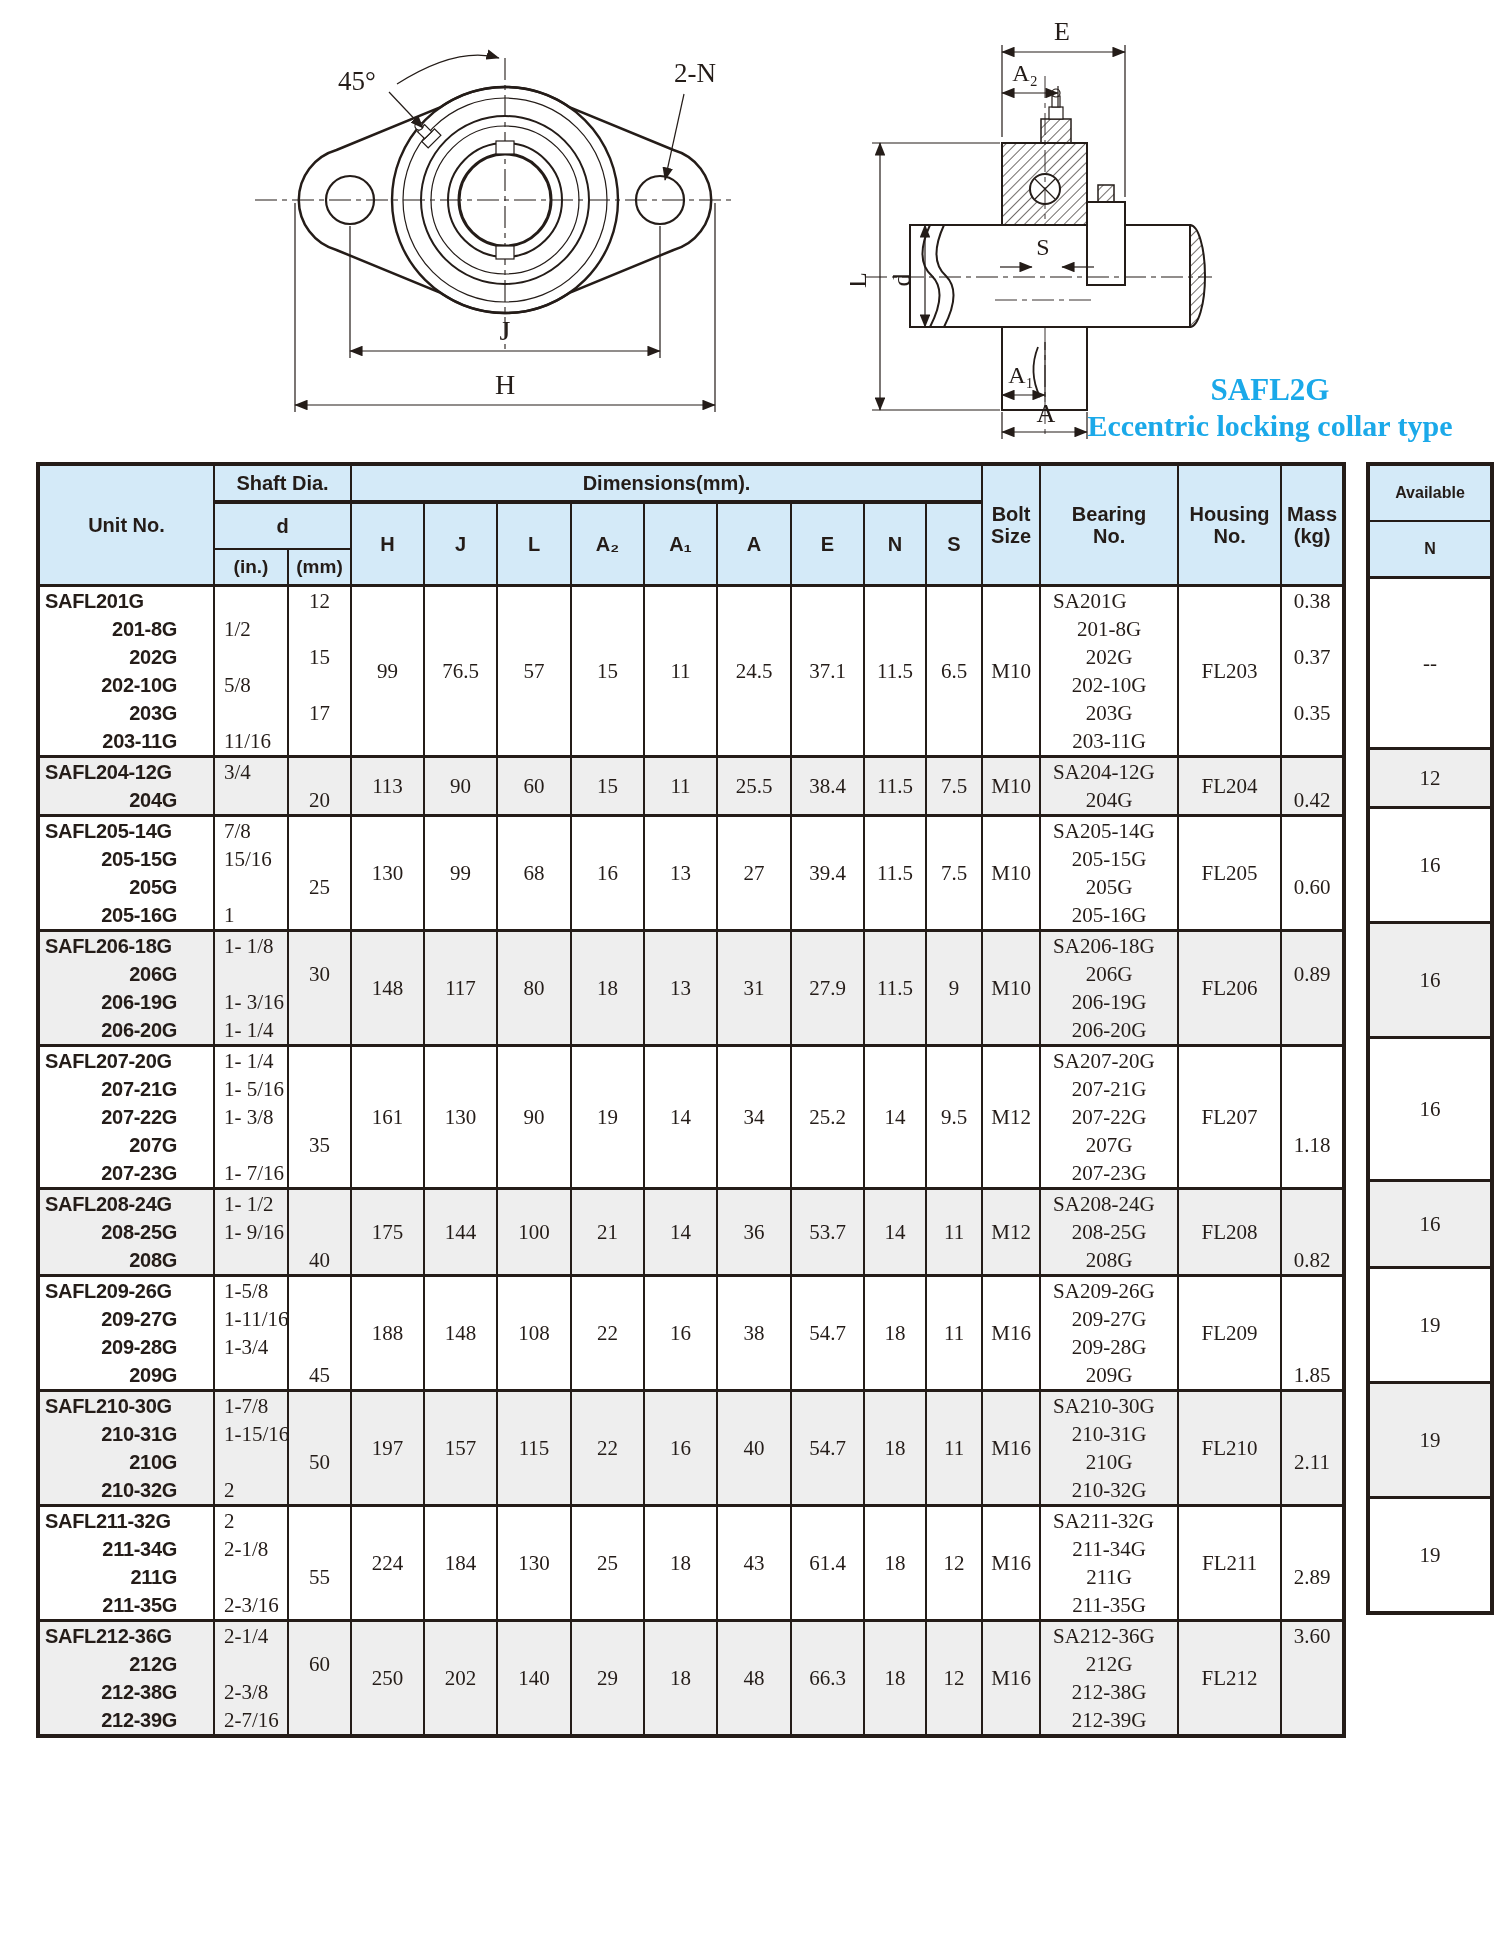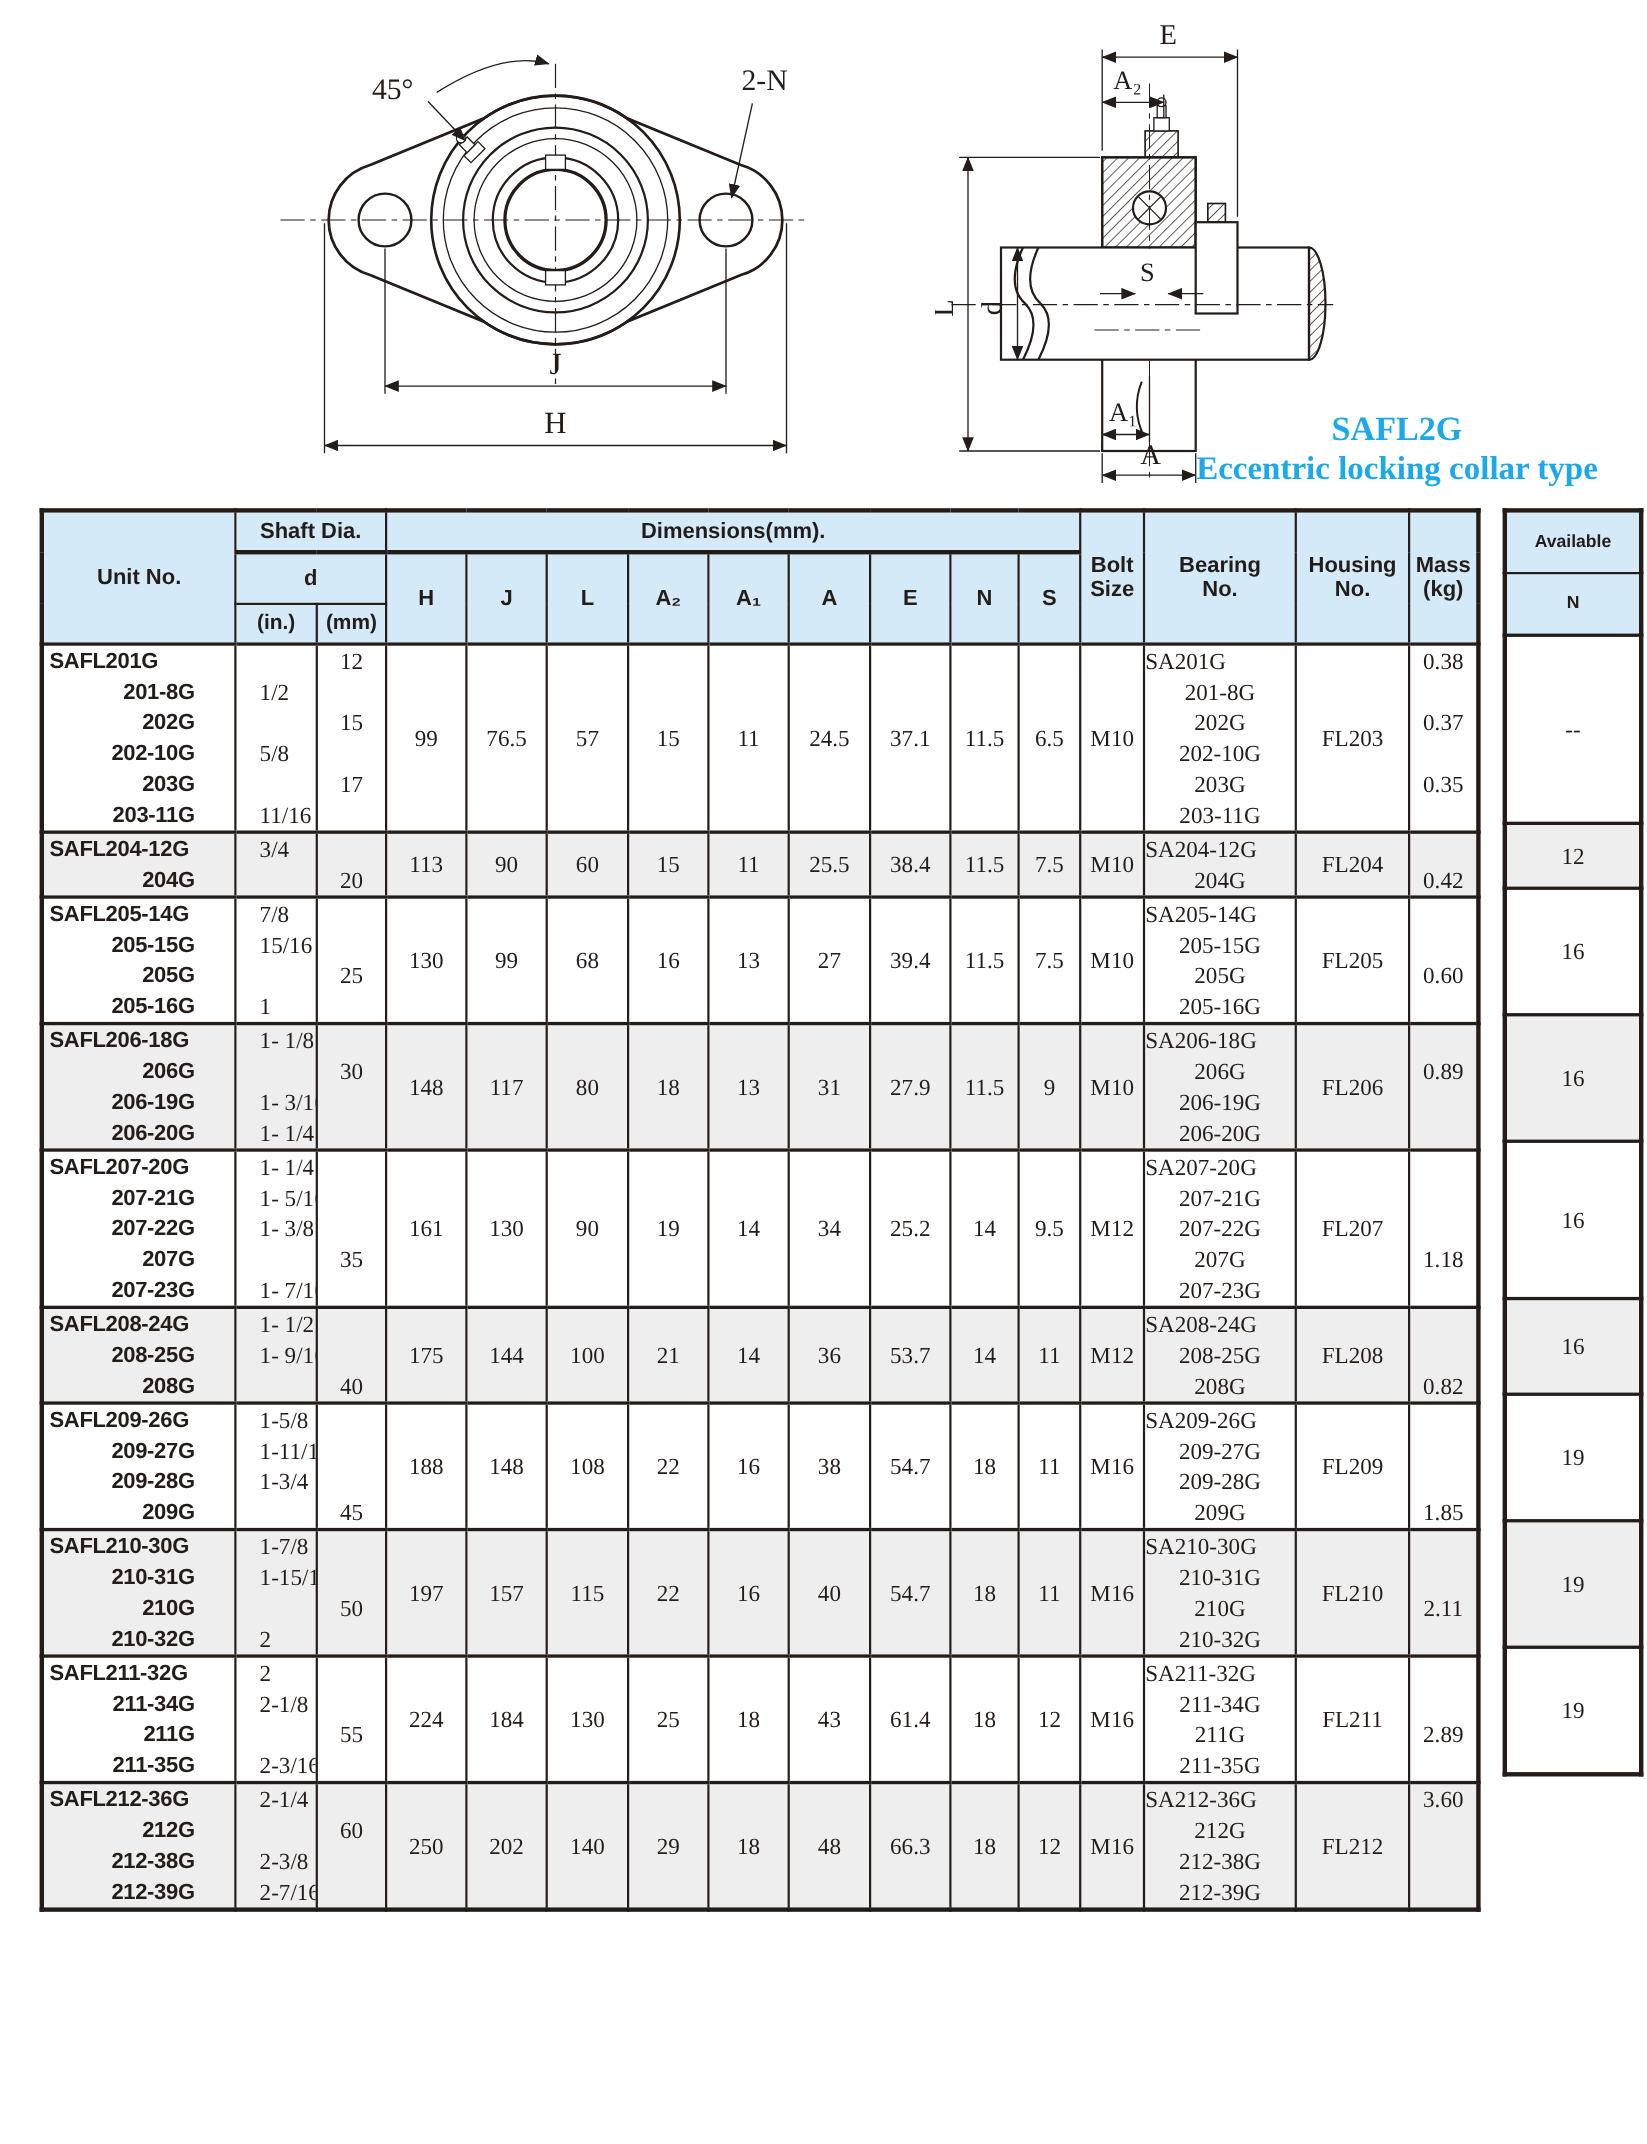--- a/index.html
+++ b/index.html
@@ -36,24 +36,24 @@
   th.thickb{border-bottom-width:4px;}
   thead{border-bottom:3px solid var(--line);}
   tbody td{border-top-width:3px;vertical-align:middle;}
   tbody tr.shaded td{background:var(--alt-bg);}
   .ln{height:28px;line-height:28px;font-size:21px;white-space:nowrap;}
   td.unit{font-weight:bold;font-size:20px;letter-spacing:-0.3px;}
   td.unit .ln{font-size:20px;}
   td.unit .ln:first-child{text-align:left;padding-left:5px;}
   td.unit .ln{text-align:right;padding-right:36px;}
   .ser{font-family:"Liberation Serif","DejaVu Serif",serif;}
-  td.inch .ln{text-align:left;padding-left:21px;}
+  td.inch .ln{text-align:left;padding-left:9px;}
   td.mmcol .ln,td.masscol .ln{text-align:center;}
   td.val{text-align:center;font-size:21px;}
-  td.bearing .ln:first-child{text-align:left;}
+  td.bearing .ln:first-child{text-align:left;padding-left:12px;}
   td.bearing .ln{text-align:center;}
   #availTable thead th{font-size:16px;}
   #availTable td{text-align:center;font-size:21px;}
 </style>
 </head>
 <body>
 
 <div class="page">
 
   <svg style="left:235px;top:20px;" width="510" height="425" viewBox="0 0 510 425">

